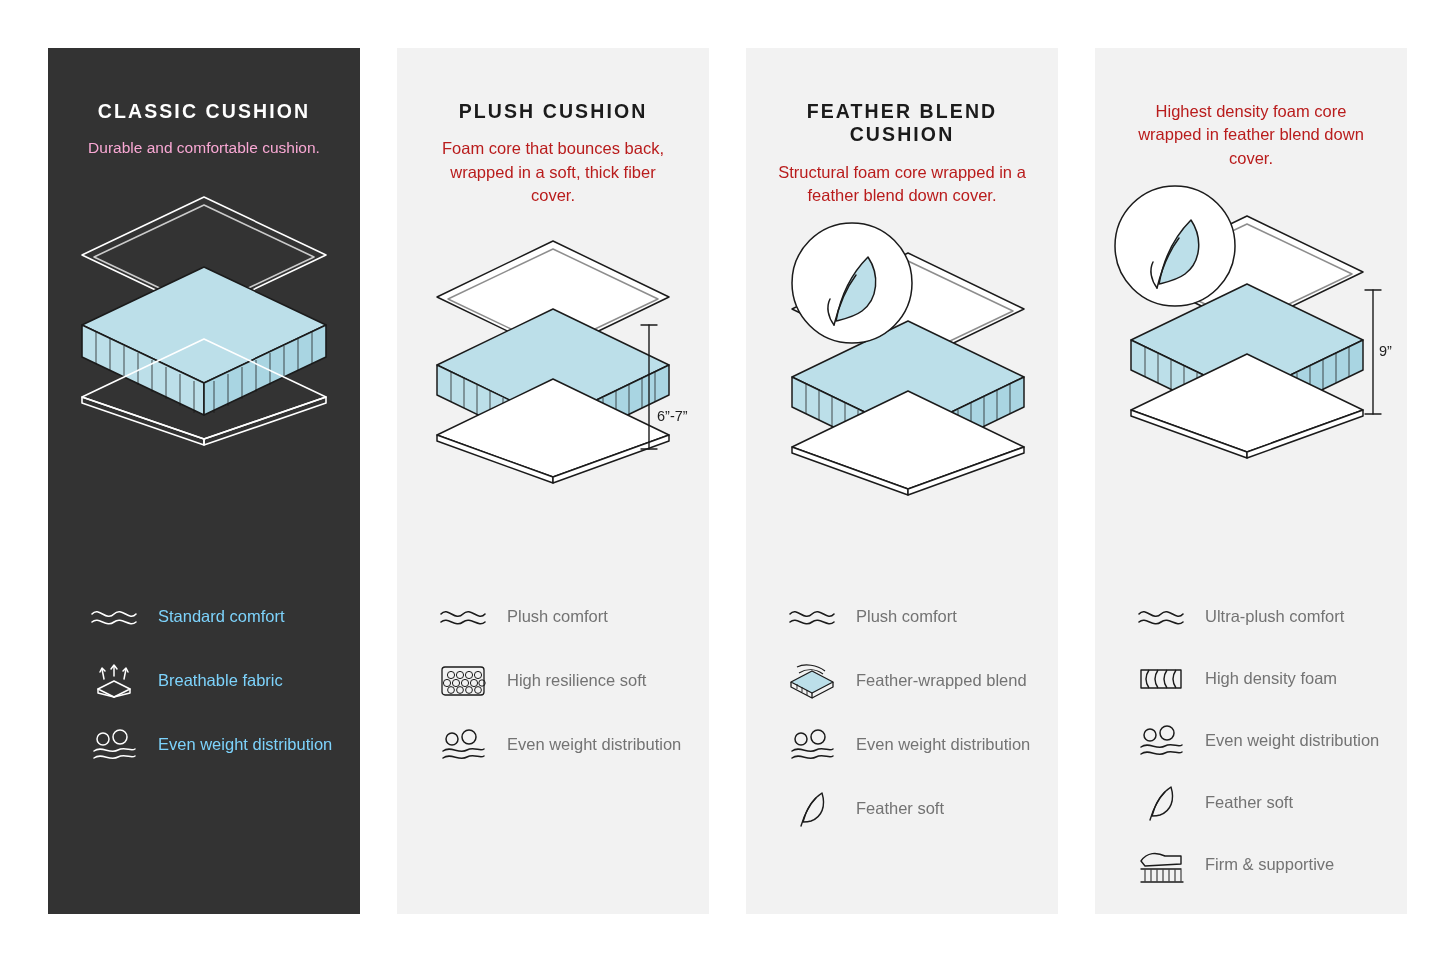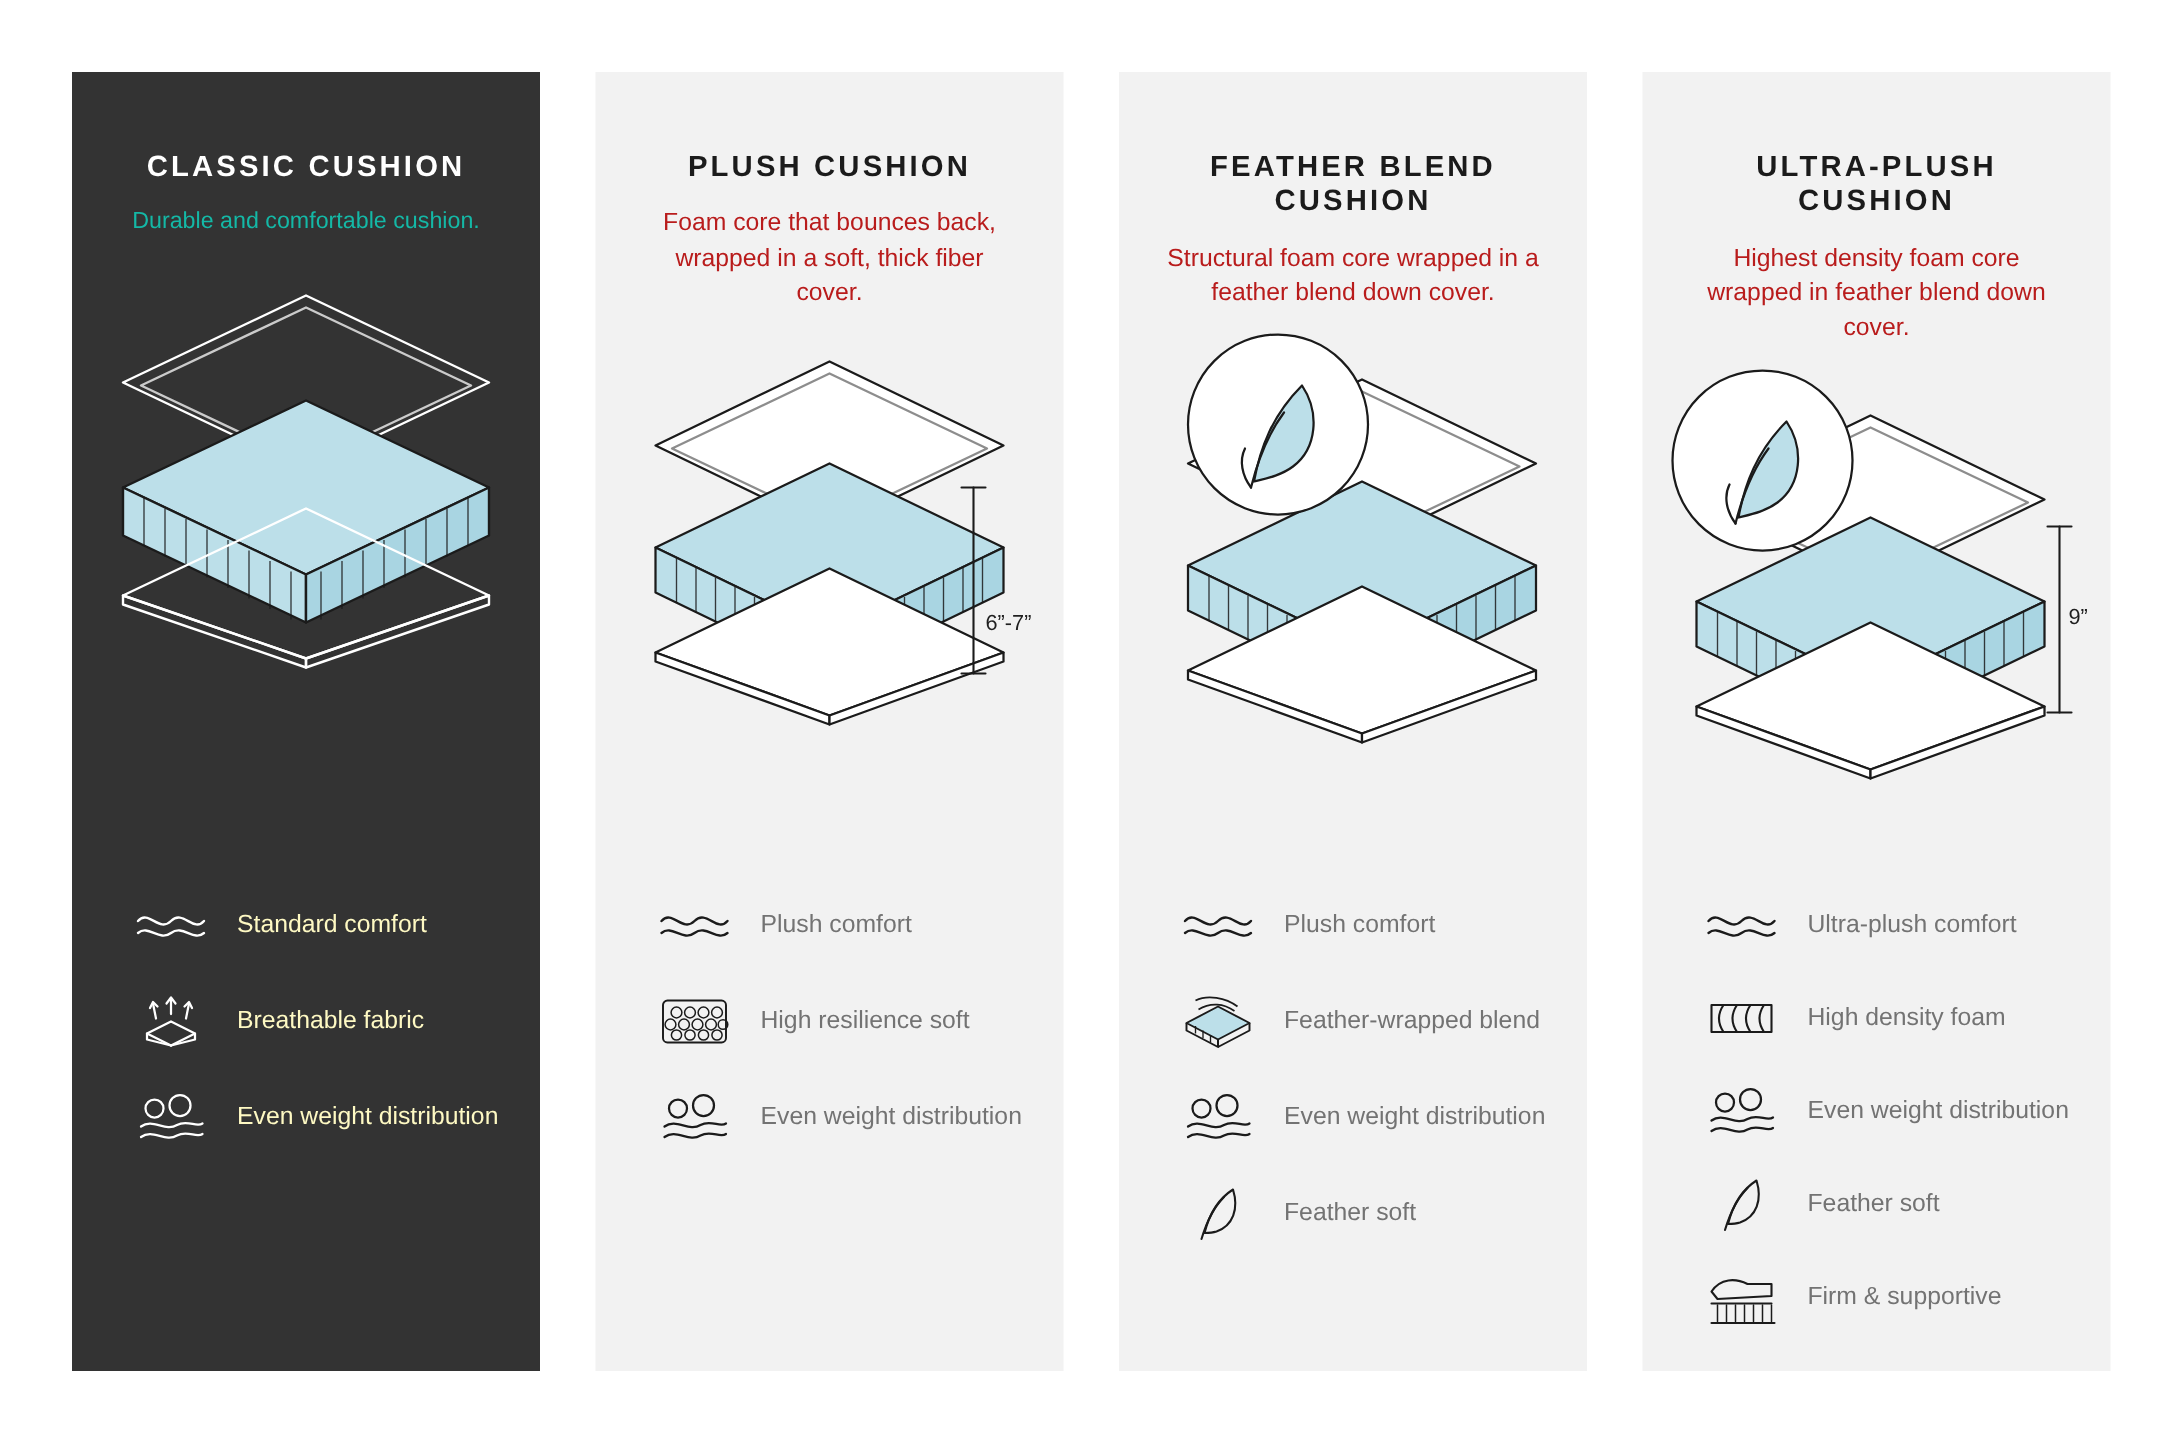--- a/index.html
+++ b/index.html
@@ -53,21 +53,21 @@
   }
   .card-desc {
     font-size: 16.5px;
     text-align: center;
     color: #b91c1c;
     line-height: 1.41;
     margin: 0;
     padding: 0 8px;
   }
   .card.dark .card-desc {
-    color: #14b8a6;
+    color: #f9a8d4;
     font-size: 15.5px;
   }
   .art {
     position: relative;
     height: 310px;
     margin-top: 18px;
   }
   .art svg { display: block; }
   .art-wrap {
     position: absolute;
@@ -93,21 +93,21 @@
     display: flex;
     align-items: center;
     justify-content: center;
   }
   .feature .flabel {
     font-size: 16.5px;
     line-height: 1.33;
     color: #737373;
   }
   .card.dark .feature .flabel {
-    color: #fef9c3;
+    color: #7dd3fc;
   }
   .dim-label {
     font-size: 14.5px;
     color: #1f1f1f;
   }
 </style>
 </head>
 <body>
 
 <div class="board">
@@ -377,21 +377,20 @@
               <path d="M12 34 C15 22, 20 12, 31 5 C35 18, 31 29, 20 33 C17 34, 14 34, 12 34 Z"></path>
               <path d="M10 38 C13 28, 17 18, 25 10"></path>
             </svg>
           </span>
           <span class="flabel">Feather soft</span>
         </div>
       </div>
     </div>
 
     <div class="card">
-      <div class="card-title">ULTRA-PLUSH CUSHION</div>
       <div class="card-desc">Highest density foam core wrapped in feather blend down cover.</div>
 
       <div class="art">
         <div class="art-wrap" style="left:4px; top:22px;">
           <svg width="260" height="252" viewBox="0 0 260 252" fill="none" stroke="#1b1b1b" stroke-width="1.5" stroke-linejoin="round">
             <polygon points="126,6 242,62 126,118 10,62" fill="#ffffff"></polygon>
             <polygon points="126,14 231,64 126,114 21,64" fill="none" stroke-opacity="0.5"></polygon>
             <polygon points="126,74 242,130 126,186 10,130" fill="#bcdfe9"></polygon>
             <polygon points="10,130 126,186 126,216 10,160" fill="#bcdfe9"></polygon>
             <polygon points="242,130 126,186 126,216 242,160" fill="#a9d5e2"></polygon>

